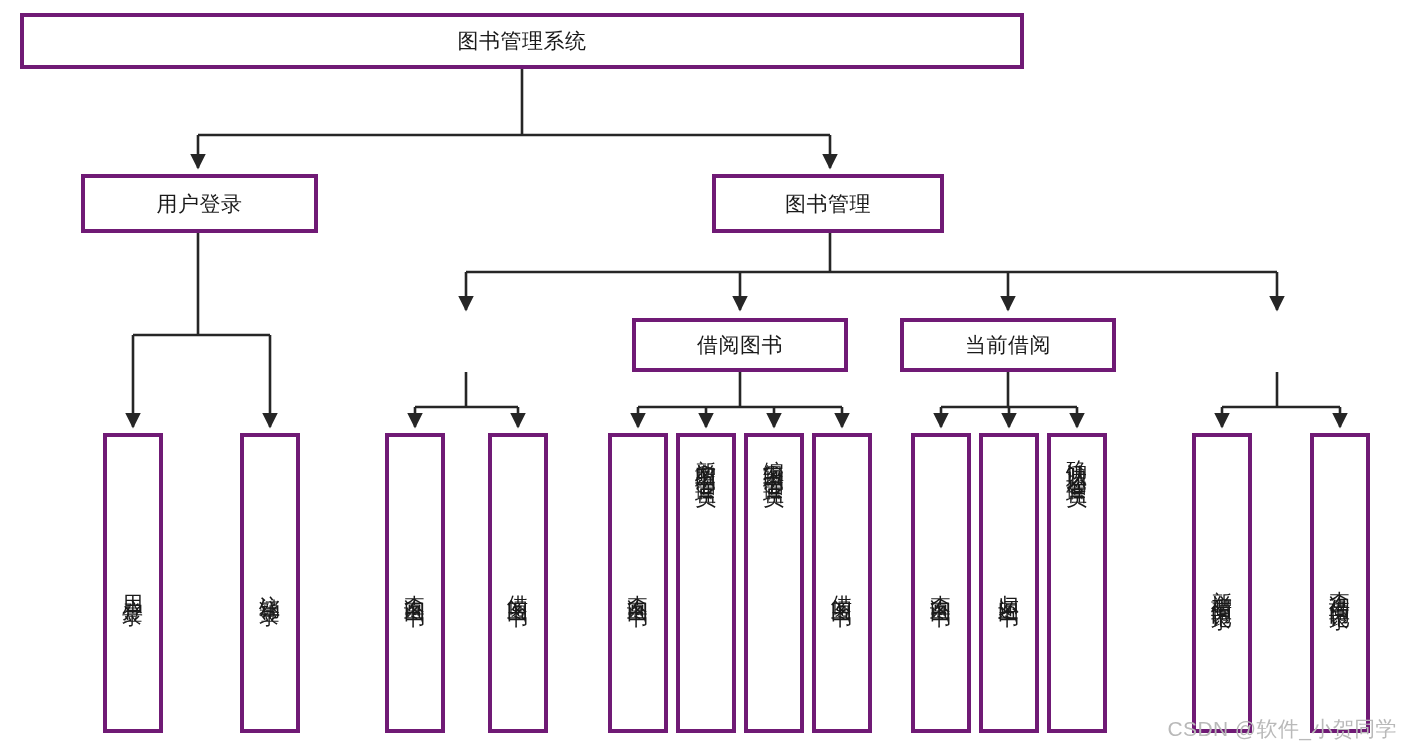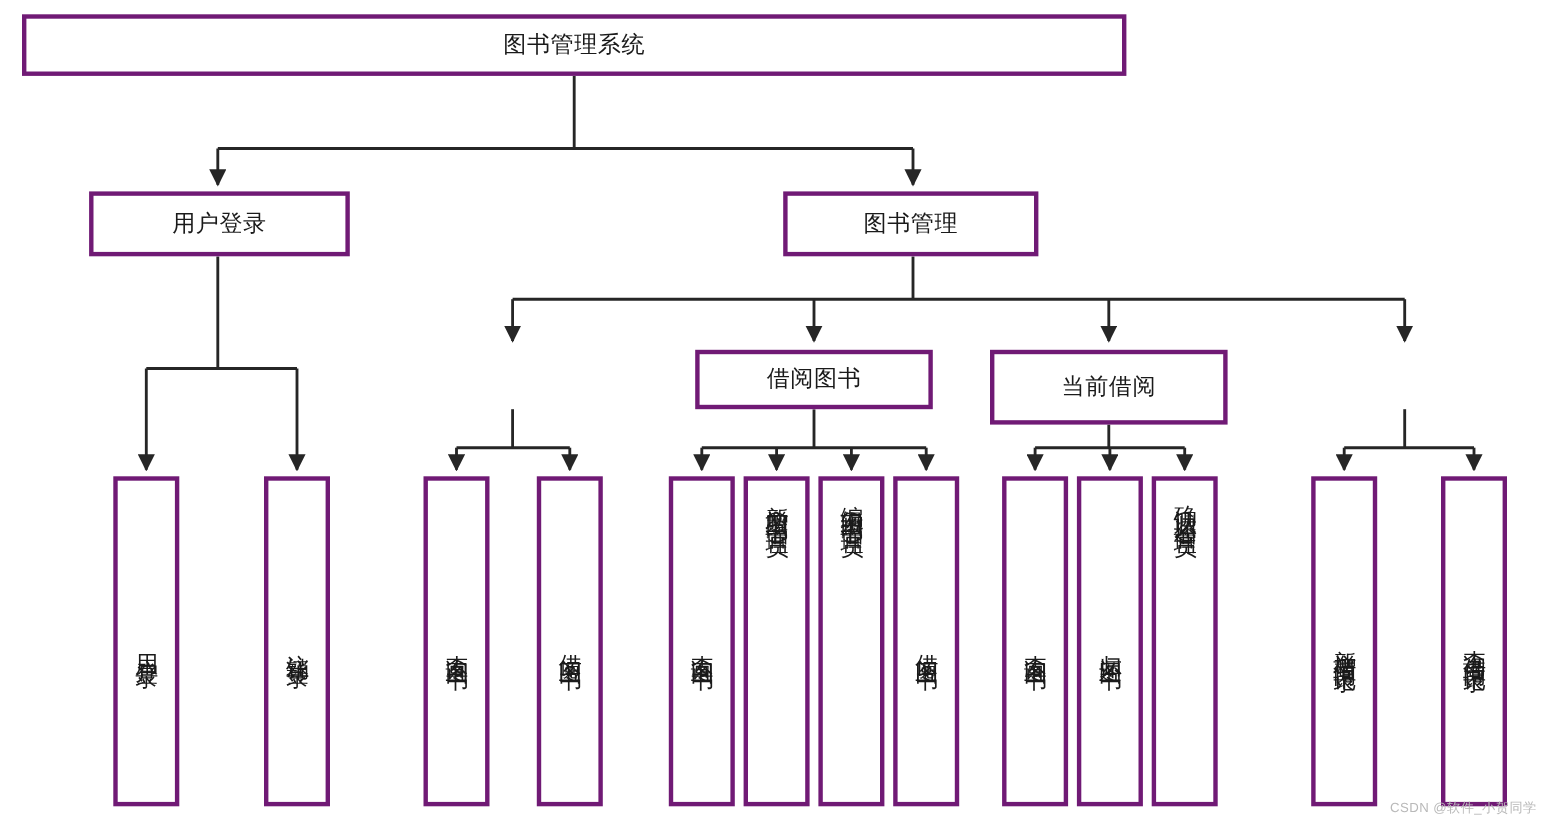--- a/index.html
+++ b/index.html
@@ -56,21 +56,21 @@
     line-height: 1;
     white-space: nowrap;
   }
   .node-box.vertical.mid .node-label {
     align-self: center;
   }
   #watermark {
     position: absolute;
     right: 8px;
     bottom: 4px;
-    font-size: 12px;
+    font-size: 21px;
     color: #b9b9b9;
     letter-spacing: 0.4px;
     white-space: nowrap;
     pointer-events: none;
   }
 </style>
 </head>
 <body>
 
 <div id="canvas">
@@ -138,21 +138,21 @@
 
   <div class="node-box" style="left:712px; top:174px; width:232px; height:59px;">
     <span class="node-label">图书管理</span>
   </div>
 
 
   <div class="node-box" style="left:632px; top:318px; width:216px; height:54px;">
     <span class="node-label">借阅图书</span>
   </div>
 
-  <div class="node-box" style="left:900px; top:318px; width:216px; height:68px;">
+  <div class="node-box" style="left:900px; top:318px; width:216px; height:54px;">
     <span class="node-label">当前借阅</span>
   </div>
 
 
   <div class="node-box vertical mid" style="left:103px; top:433px; width:60px; height:300px;">
     <span class="node-label">用户登录</span>
   </div>
 
   <div class="node-box vertical mid" style="left:240px; top:433px; width:60px; height:300px;">
     <span class="node-label">注销登录</span>

